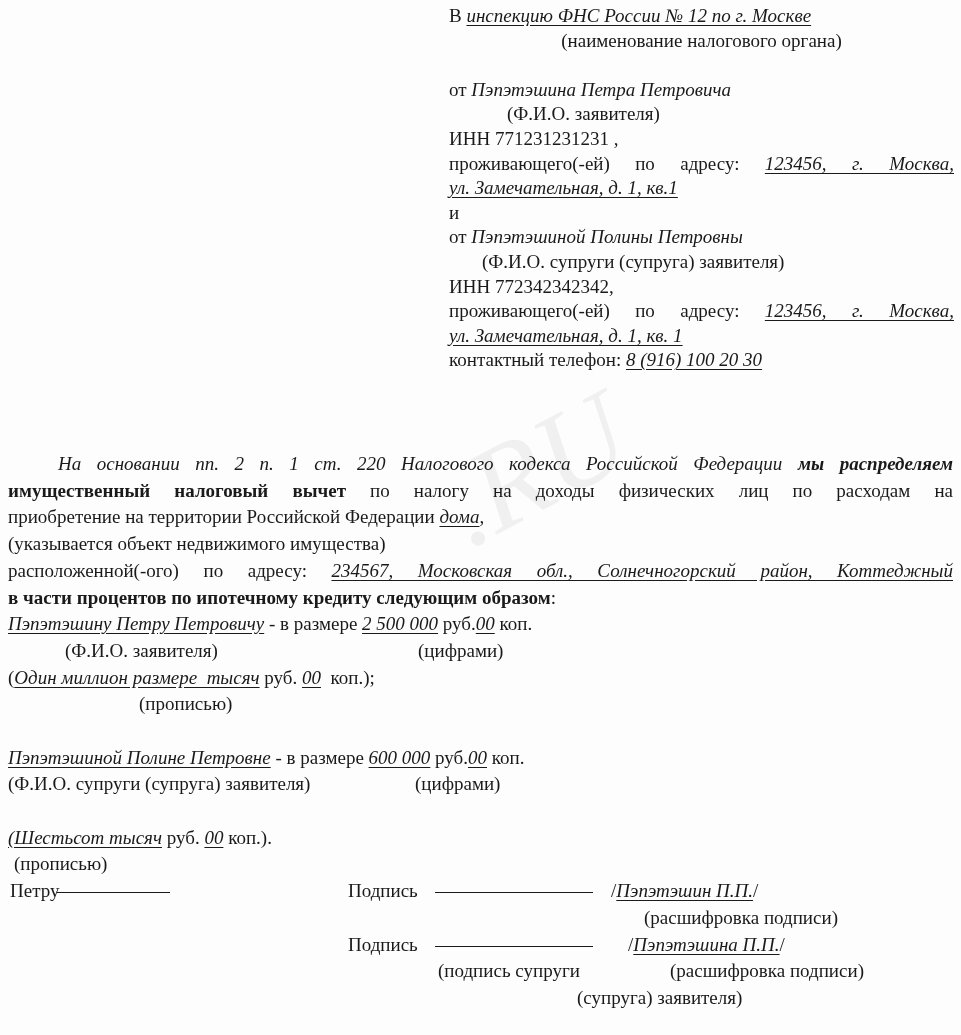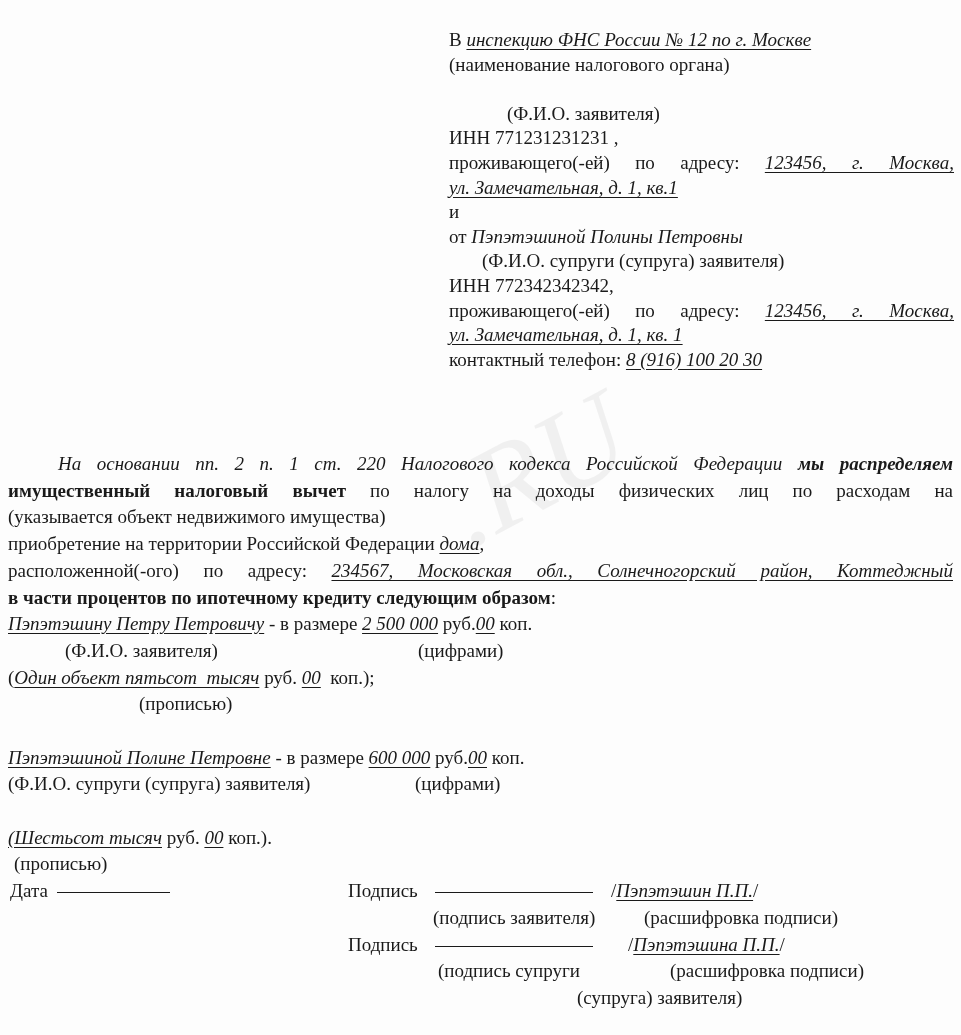--- a/index.html
+++ b/index.html
@@ -24,24 +24,23 @@
     display: inline-block;
     height: 14px;
     border-bottom: 1px solid #1a1a1a;
   }
   
   .header-block {
     position: absolute;
     left: 449px; top: 4px;
     width: 505px;
     line-height: 24.6px;
-    margin-top: 24px;
   }
   .hline { min-height: 24.6px; }
-  .h-caption-right { text-align: left; }
+  .h-caption-right { text-align: center; }
   .ind58 { margin-left: 58px; }
   .ind33 { margin-left: 33px; }
   
   .doc-title {
     position: absolute;
     top: 390px; left: 0;
     width: 100%;
     text-align: center;
   }
   
@@ -71,73 +70,73 @@
 <body>
 
 <div class="page">
 
   <div class="watermark">.RU</div>
 
   <div class="header-block">
     <div class="hline"><span>В</span> <span class="iu">инспекцию ФНС России № 12 по г. Москве</span></div>
     <div class="hline h-caption-right">(наименование налогового органа)</div>
     <div class="hline"></div>
+    <div class="hline"><span>от</span> <span class="iu" style="text-decoration:none;">Пэпэтэшина Петра Петровича</span></div>
     <div class="hline ind58">(Ф.И.О. заявителя)</div>
     <div class="hline"><span>ИНН</span> <span>771231231231 ,</span></div>
     <div class="hline jl"><span>проживающего(-ей) по адресу:</span> <span class="iu">123456, г. Москва,</span></div>
     <div class="hline"><span class="iu">ул. Замечательная, д. 1, кв.1</span></div>
     <div class="hline">и</div>
     <div class="hline"><span>от</span> <span class="iu" style="text-decoration:none;">Пэпэтэшиной Полины Петровны</span></div>
     <div class="hline ind33">(Ф.И.О. супруги (супруга) заявителя)</div>
     <div class="hline"><span>ИНН</span> <span>772342342342,</span></div>
     <div class="hline jl"><span>проживающего(-ей) по адресу:</span> <span class="iu">123456, г. Москва,</span></div>
     <div class="hline"><span class="iu">ул. Замечательная, д. 1, кв. 1</span></div>
     <div class="hline"><span>контактный телефон:</span> <span class="iu">8 (916) 100 20 30</span></div>
   </div>
 
 
   <div class="body-block">
 
     <div class="jl indent50"><span>На основании пп. 2 п. 1 ст. 220 Налогового кодекса Российской Федерации</span> <span class="b">мы распределяем</span></div>
     <div class="jl"><span class="b">имущественный налоговый вычет</span> <span>по налогу на доходы физических лиц по расходам на</span></div>
+    <div><span>приобретение на территории Российской Федерации</span> <span class="iu">дома</span><span>,</span></div>
     <div>(указывается объект недвижимого имущества)</div>
-    <div><span>приобретение на территории Российской Федерации</span> <span class="iu">дома</span><span>,</span></div>
     <div class="jl"><span>расположенной(-ого) по адресу:</span> <span class="iu">234567, Московская обл., Солнечногорский район, Коттеджный</span></div>
     <div><span class="b">в части процентов по ипотечному кредиту следующим образом</span><span>:</span></div>
 
     <div><span class="iu">Пэпэтэшину Петру Петровичу</span> <span>- в размере</span> <span class="iu">2 500 000</span> <span>руб.</span><span class="iu">00</span> <span>коп.</span></div>
     <div class="line">
       <span class="abs" style="left:57px;">(Ф.И.О. заявителя)</span>
       <span class="abs" style="left:410px;">(цифрами)</span>
     </div>
-    <div><span>(</span><span class="iu pre">Один объект пятьсот  тысяч</span> <span>руб.</span> <span class="iu">00</span>&nbsp; <span>коп.);</span></div>
+    <div><span>(</span><span class="iu pre">Один миллион размере  тысяч</span> <span>руб.</span> <span class="iu">00</span>&nbsp; <span>коп.);</span></div>
     <div class="ml131">(прописью)</div>
 
     <div class="line"></div>
 
     <div><span class="iu">Пэпэтэшиной Полине Петровне</span> <span>- в размере</span> <span class="iu">600 000</span> <span>руб.</span><span class="iu">00</span> <span>коп.</span></div>
     <div class="line">
       <span class="abs" style="left:0;">(Ф.И.О. супруги (супруга) заявителя)</span>
       <span class="abs" style="left:407px;">(цифрами)</span>
     </div>
 
     <div class="line"></div>
 
     <div><span class="iu pre">(Шестьсот тысяч</span> <span>руб.</span> <span class="iu">00</span> <span>коп.).</span></div>
     <div class="ml6">(прописью)</div>
 
     <div class="line">
-      <span class="abs" style="left:2px;">Дата</span>
+      <span class="abs" style="left:2px;">Петру</span>
       <span class="abs blank" style="left:49px; width:113px;"></span>
       <span class="abs" style="left:340px;">Подпись</span>
       <span class="abs blank" style="left:427px; width:158px;"></span>
       <span class="abs" style="left:603px;text-align:center;"><span>/</span><span class="iu">Пэпэтэшин П.П.</span><span>/</span></span>
     </div>
     <div class="line">
-      <span class="abs" style="left:425px;">(подпись заявителя)</span>
       <span class="abs" style="left:636px;">(расшифровка подписи)</span>
     </div>
     <div class="line">
       <span class="abs" style="left:340px;">Подпись</span>
       <span class="abs blank" style="left:427px; width:158px;"></span>
       <span class="abs" style="left:620px;"><span>/</span><span class="iu">Пэпэтэшина П.П.</span><span>/</span></span>
     </div>
     <div class="line">
       <span class="abs" style="left:430px;">(подпись супруги</span>
       <span class="abs" style="left:662px;">(расшифровка подписи)</span>

